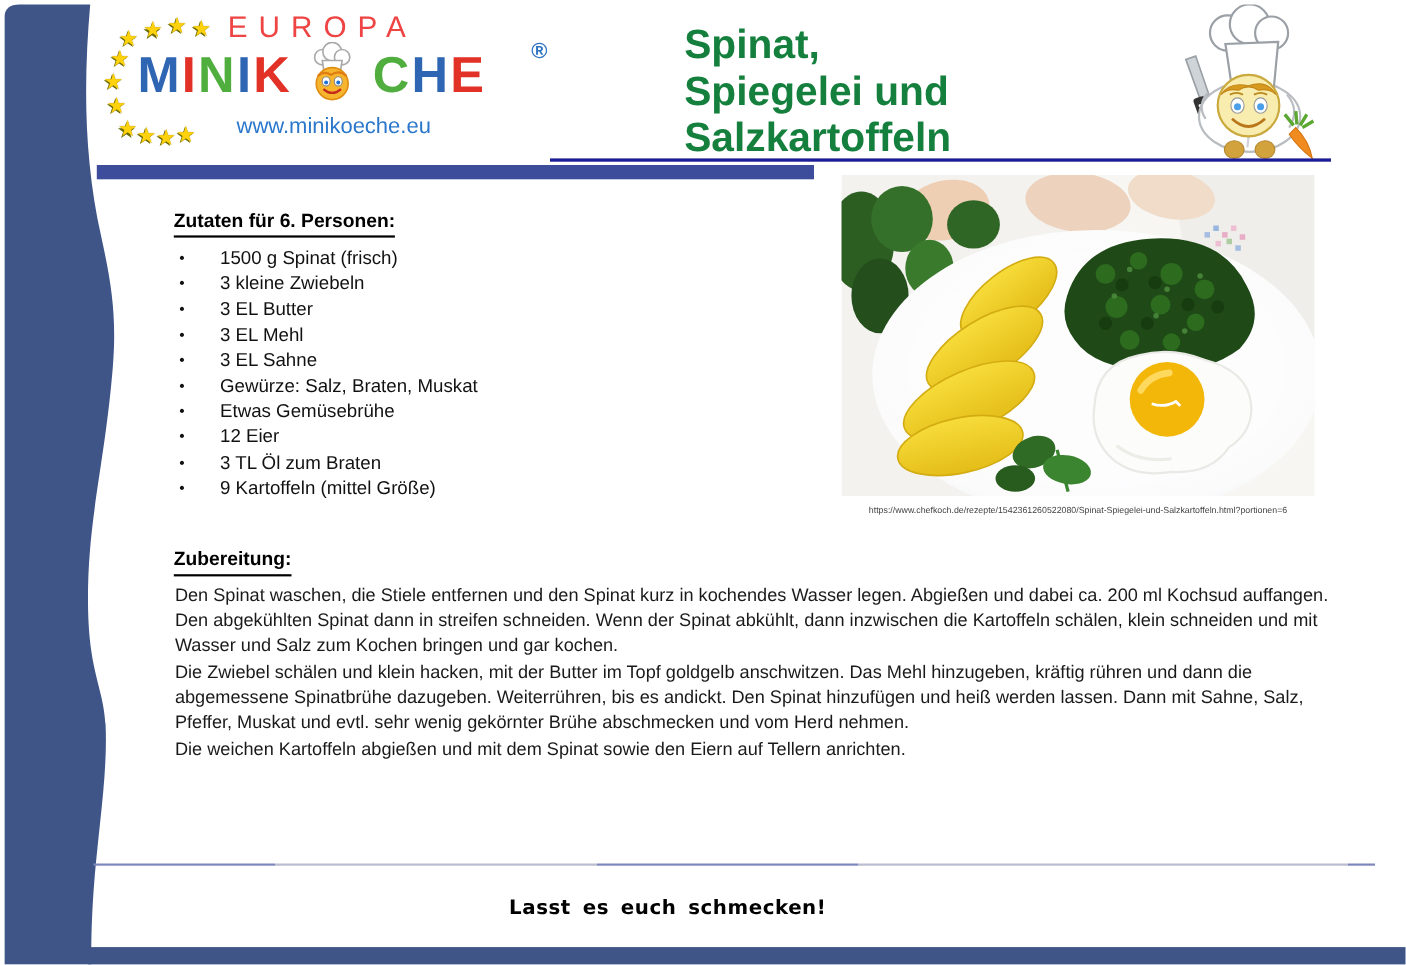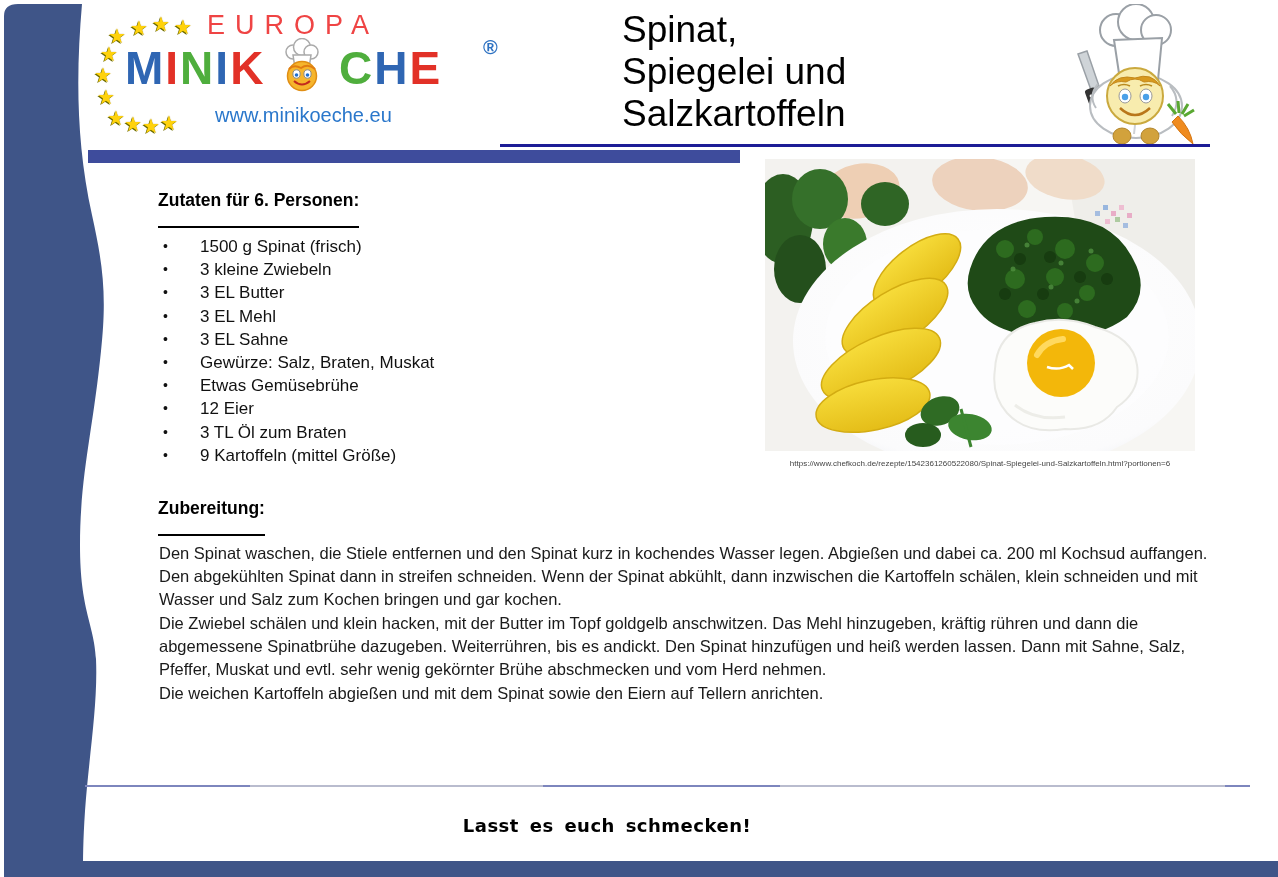--- a/index.html
+++ b/index.html
@@ -17,32 +17,32 @@
   .star{position:absolute;font-size:20px;color:#ffd20c;
         text-shadow:-1px 1px 0 #6b6b00, 0 0 1px #9a7c00;line-height:1;}
   .europa{position:absolute;left:112px;top:2px;font-size:27px;letter-spacing:10px;
           color:#ef4444;font-weight:500;}
   .brand-word{position:absolute;left:30px;top:30px;font-size:46px;font-weight:bold;
           letter-spacing:2px;white-space:nowrap;}
   .brand-word svg{vertical-align:-8px;margin:0 1px;}
   .registered{position:absolute;left:388px;top:28px;font-size:20px;color:#2e72c2;font-weight:bold;}
   .website{position:absolute;left:120px;top:96px;font-size:20px;color:#2a77cb;}
 
-  .doc-title{position:absolute;left:622px;top:9px;font-size:37px;line-height:42px;
-             font-weight:normal;color:#000000;}
+  .doc-title{position:absolute;left:622px;top:20px;font-size:37px;line-height:42px;
+             font-weight:bold;color:#15803d;}
 
   .chef-svg{position:absolute;left:1058px;top:4px;}
 
   .title-rule{position:absolute;left:500px;top:144px;width:710px;height:3px;background:#1c1c96;}
   .header-bar{position:absolute;left:88px;top:150px;width:652px;height:13px;background:#3e4c9c;}
 
   
   .ingredients{position:absolute;left:158px;top:190px;width:420px;color:#111;}
   .sec-heading{display:inline-block;font-size:17.5px;font-weight:bold;color:#000;
-               border-bottom:2px solid #000;padding-bottom:15px;}
+               border-bottom:2px solid #000;padding-bottom:3px;}
   .ingredients ul{list-style:none;margin:7px 0 0 0;padding:0;}
   .ingredients li{position:relative;padding-left:42px;font-size:17px;line-height:23.2px;}
   .ingredients .bullet{position:absolute;left:5px;top:0;font-size:14px;}
 
   
   .photo{position:absolute;left:765px;top:159px;width:430px;height:292px;}
   .photo-caption{position:absolute;left:765px;top:459px;width:430px;text-align:center;
                  font-size:8px;color:#444;}
 
   

